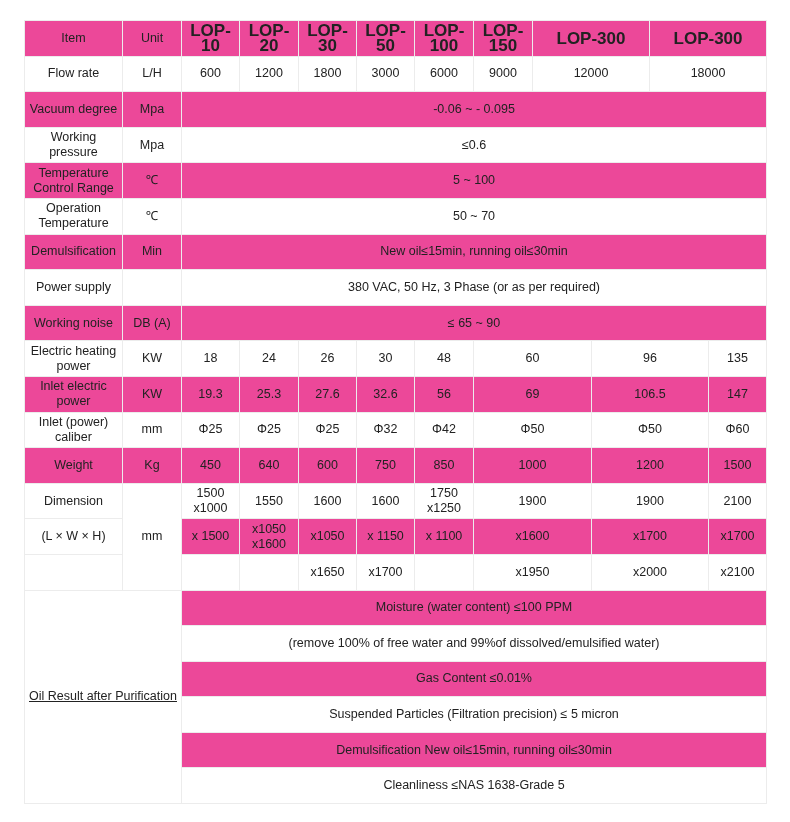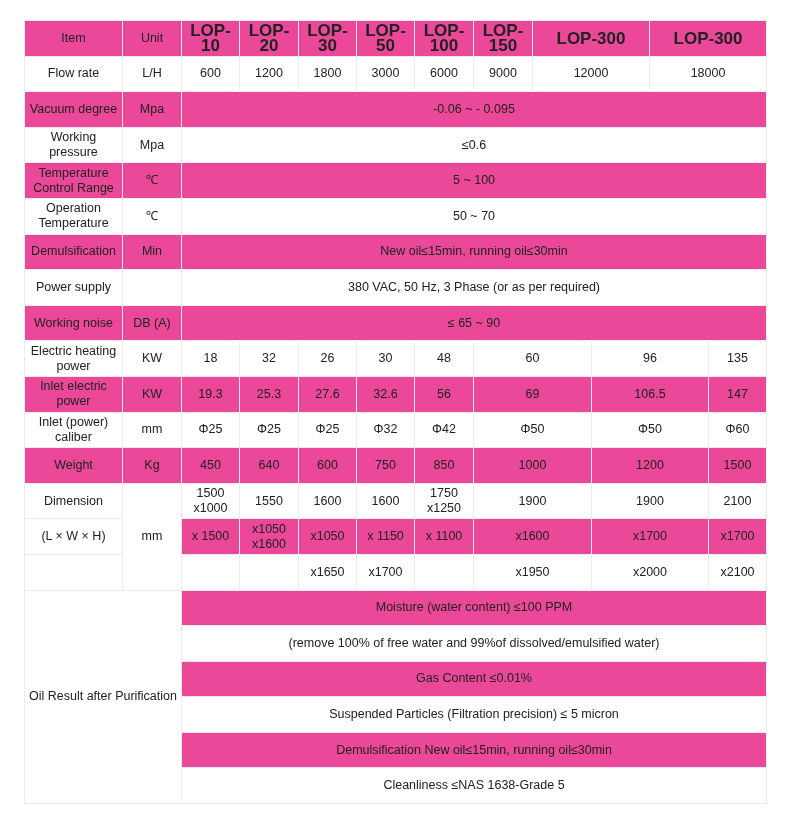--- a/index.html
+++ b/index.html
@@ -6,21 +6,21 @@
   body { width: 790px; height: 822px; position: relative; overflow: hidden;
          font-family: "Liberation Sans", sans-serif; color: #222222; }
   table.spec { position: absolute; left: 24px; top: 20px; width: 742px;
                border-collapse: collapse; table-layout: fixed; font-size: 12.5px; }
   table.spec td { border: 1px solid #ececec; text-align: center; vertical-align: middle;
                   height: 35.6px; padding: 0 2px; line-height: 15px; box-sizing: border-box; }
   tr.g td { background: #ec4899; }
   tr.w td { background: #ffffff; }
   td.w { background: #ffffff !important; }
   td.hdr { font-weight: bold; font-size: 17px; }
-  td.oil { text-align: center; }
+  td.oil { text-align: center; text-decoration: underline; }
 </style>
 </head>
 <body>
 
 <table class="spec">
   <colgroup>
     <col style="width:98px">
       <col style="width:59px">
       <col style="width:58px">
       <col style="width:59px">
@@ -100,21 +100,21 @@
   <tr class="g">
     <td>Working noise</td>
     <td>DB (A)</td>
     <td colspan="10">≤ 65 ~ 90</td>
   </tr>
 
   <tr class="w">
     <td>Electric heating power</td>
     <td>KW</td>
     <td>18</td>
-    <td>32</td>
+    <td>24</td>
     <td>26</td>
     <td>30</td>
     <td>48</td>
     <td colspan="2">60</td>
     <td colspan="2">96</td>
     <td>135</td>
   </tr>
 
   <tr class="g">
     <td>Inlet electric power</td>

